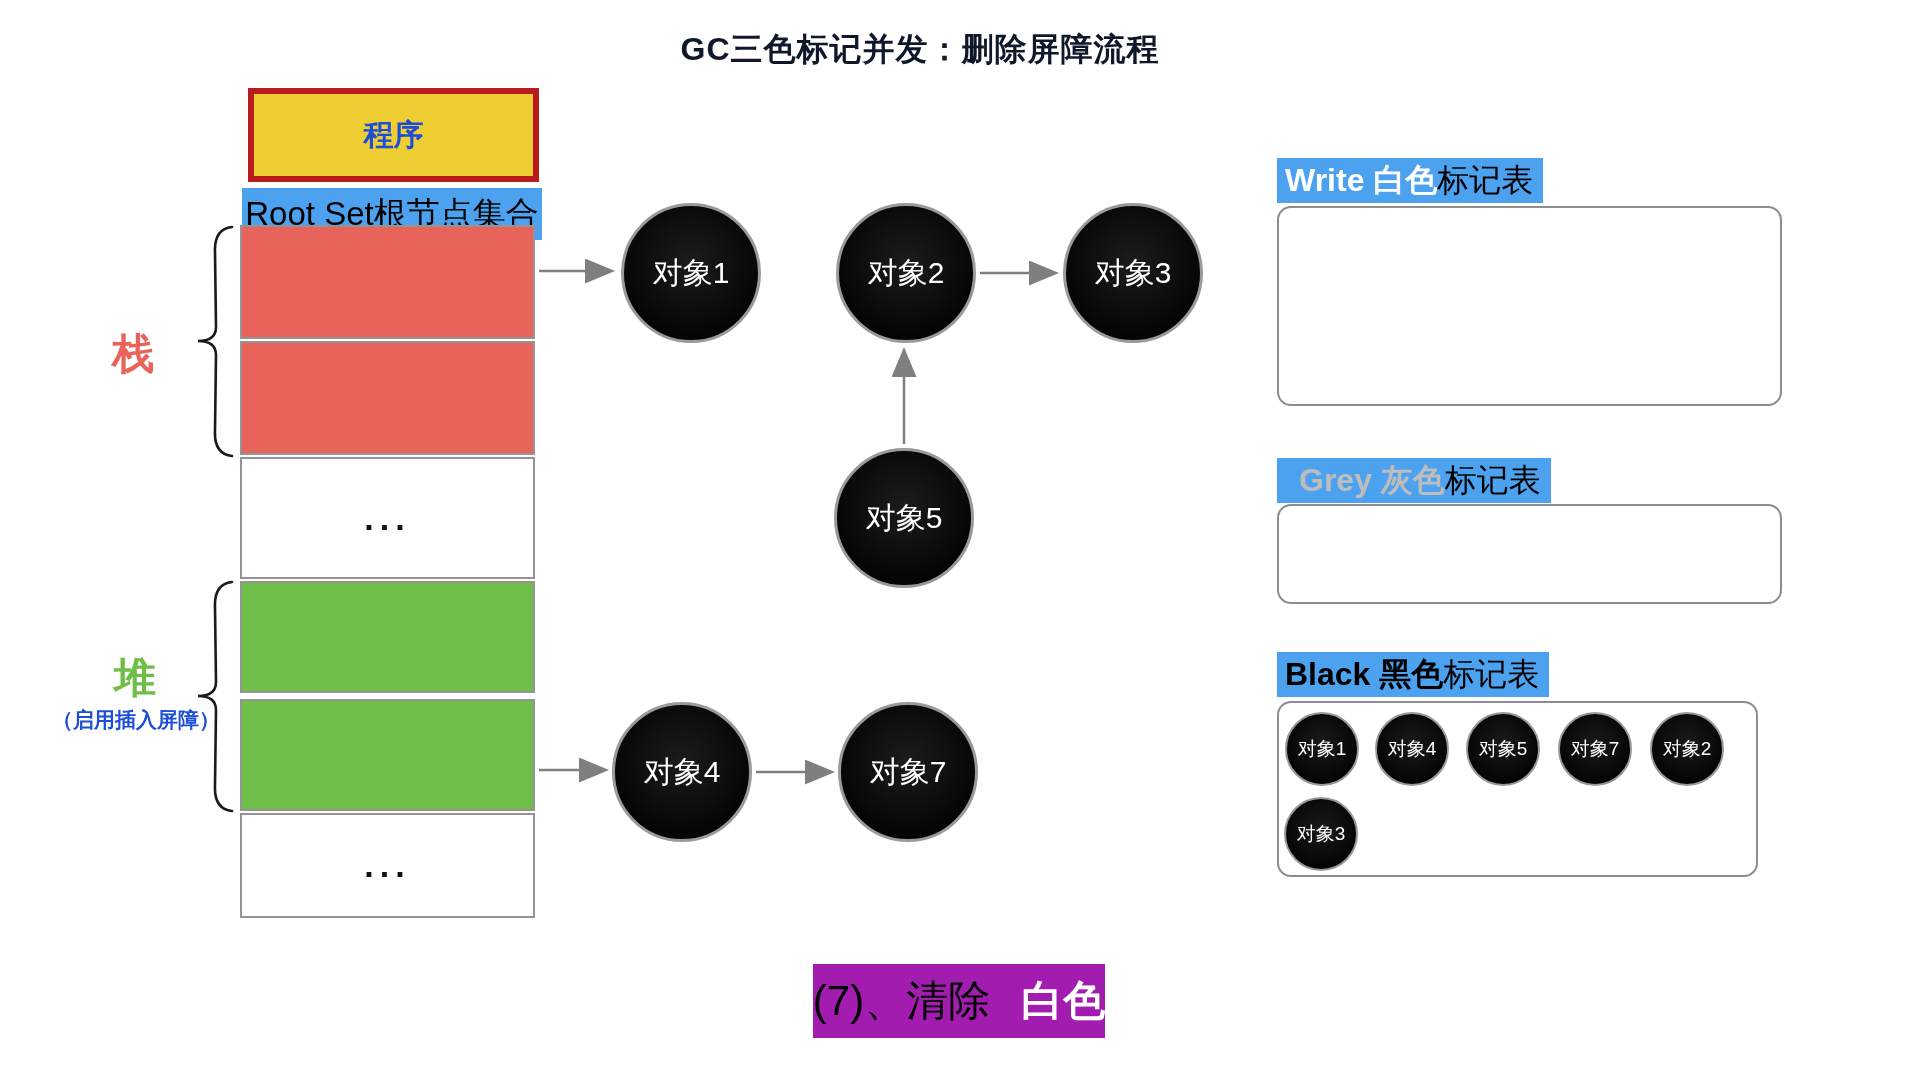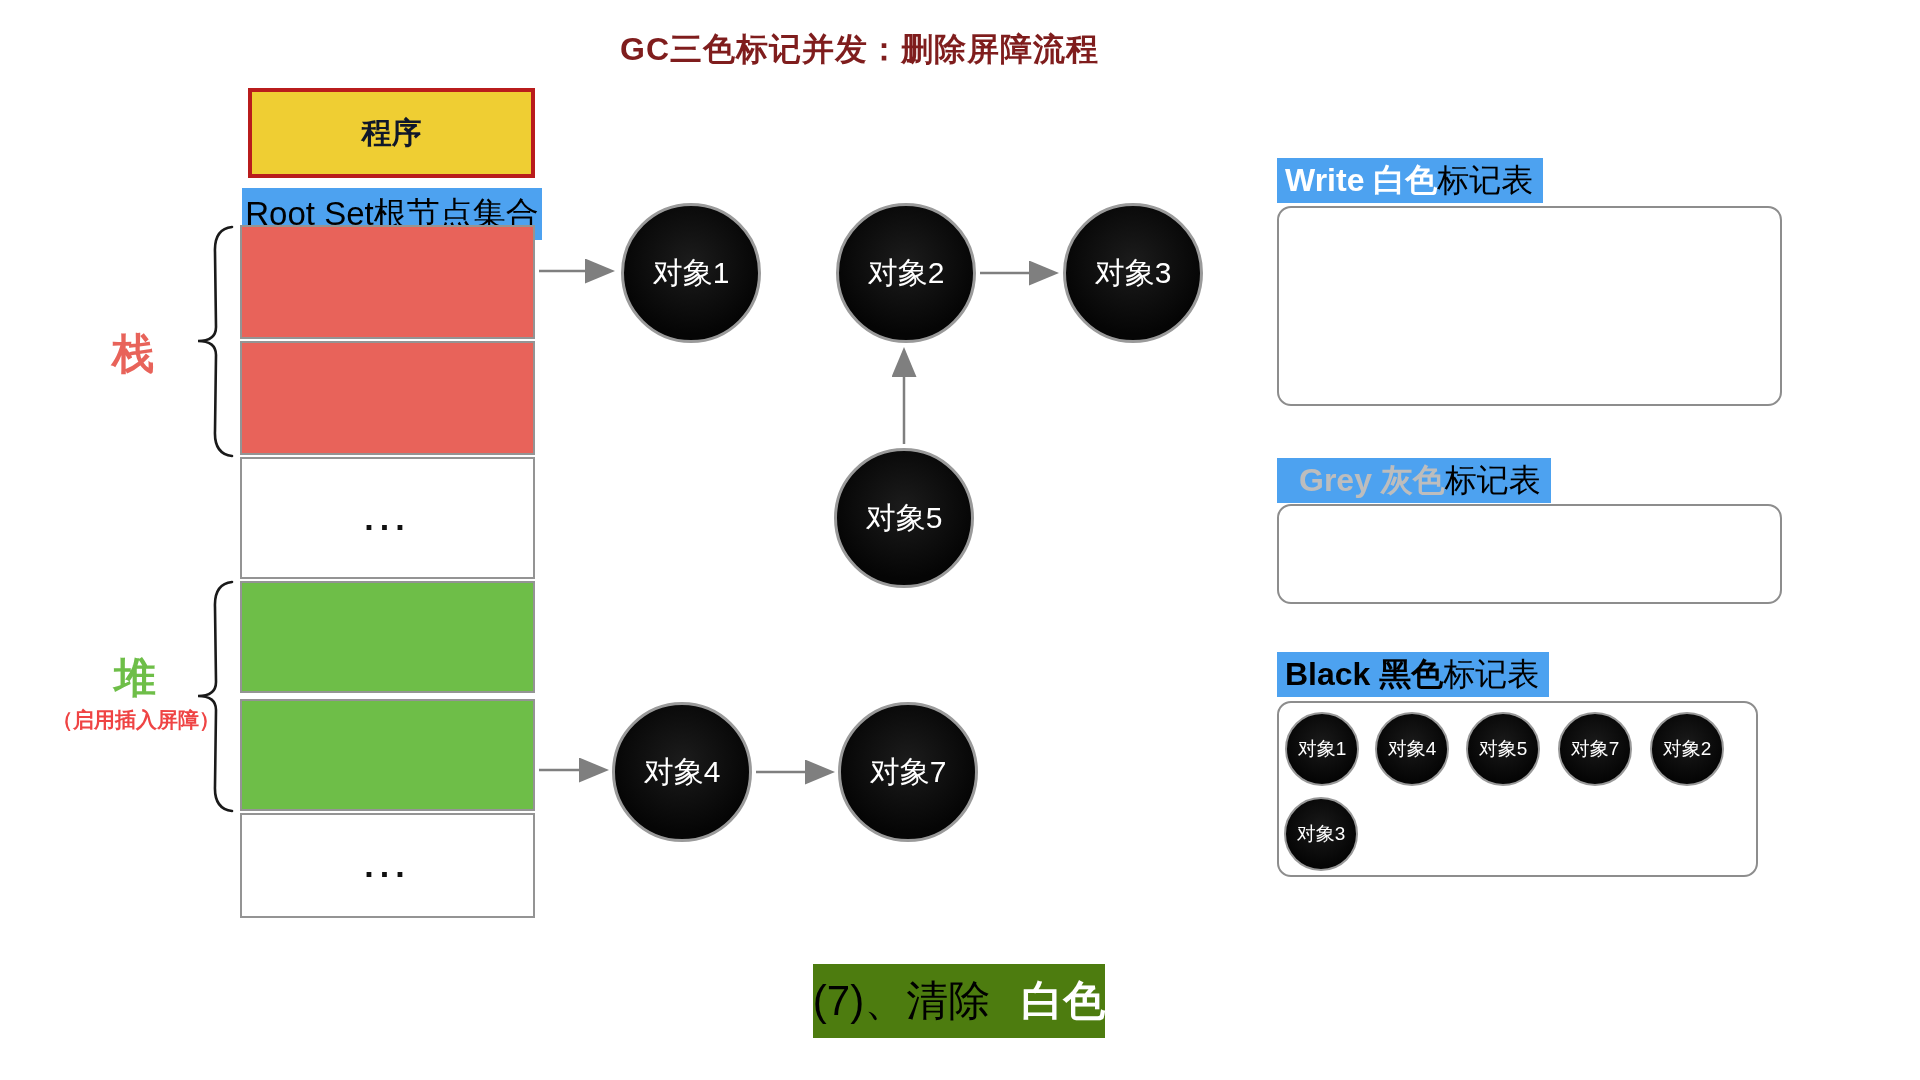--- a/index.html
+++ b/index.html
@@ -6,41 +6,41 @@
   body{
     width:1920px;height:1080px;position:relative;overflow:hidden;
     background:#ffffff;
     font-family:"Liberation Sans","DejaVu Sans",sans-serif;
     color:#111;
   }
   .abs{position:absolute;}
   .center{display:flex;align-items:center;justify-content:center;}
 
   
-  .title{font-size:32px;font-weight:bold;color:#7f1d1d;text-align:left;letter-spacing:1px;}
+  .title{font-size:32px;font-weight:bold;color:#0f172a;text-align:center;letter-spacing:1px;}
 
   
   .progbox{
     left:248px;top:88px;width:279px;height:82px;
-    background:#EFCE33;border:4px solid #b91c1c;
-    color:#0f172a;font-size:30px;font-weight:bold;
+    background:#EFCE33;border:6px solid #b91c1c;
+    color:#1d4ed8;font-size:30px;font-weight:bold;
   }
   .rootbar{
     left:242px;top:172px;width:300px;height:52px;
     background:#4DA2F0;color:#000;font-size:33px;margin-top:16px;
   }
   .mrow{left:240px;width:295px;border:2px solid #949494;box-sizing:border-box;}
   .red{background:#E8635A;}
   .green{background:#6EBE48;}
   .whiterow{background:#fff;}
   .dots{font-size:34px;font-weight:bold;letter-spacing:6px;color:#111;}
 
   .stacklabel{font-size:42px;font-weight:bold;color:#E8635A;}
   .heaplabel{font-size:42px;font-weight:bold;color:#6EBE48;}
-  .heapsub{font-size:21px;font-weight:bold;color:#ef4444;white-space:nowrap;}
+  .heapsub{font-size:21px;font-weight:bold;color:#1d4ed8;white-space:nowrap;}
 
   
   .node{
     width:140px;height:140px;border-radius:50%;
     background:radial-gradient(circle at 50% 42%, #1c1c1c 0%, #050505 70%);
     border:3px solid #9a9a9a;box-sizing:border-box;
     color:#fff;font-size:30px;
   }
   .mini{
     width:74px;height:74px;border-radius:50%;
@@ -58,21 +58,21 @@
   .tag-strong-grey{color:#BDBDBD;font-weight:bold;}
   .tag-strong-black{color:#000;font-weight:bold;}
   .tag-rest{color:#000;font-weight:normal;}
   .panel{
     background:#fff;border:2px solid #8d8d8d;border-radius:14px;box-sizing:border-box;
   }
 
   
   .caption{
     left:813px;top:964px;width:292px;height:74px;
-    background:#4d7c0f;font-size:42px;white-space:nowrap;
+    background:#a21caf;font-size:42px;white-space:nowrap;
   }
   .caption .pre{color:#000;}
   .caption .hl{color:#fff;font-weight:bold;margin-left:31px;}
 
   svg{position:absolute;left:0;top:0;}
 </style>
 </head>
 <body>
 
 <svg width="1920" height="1080" viewBox="0 0 1920 1080">

